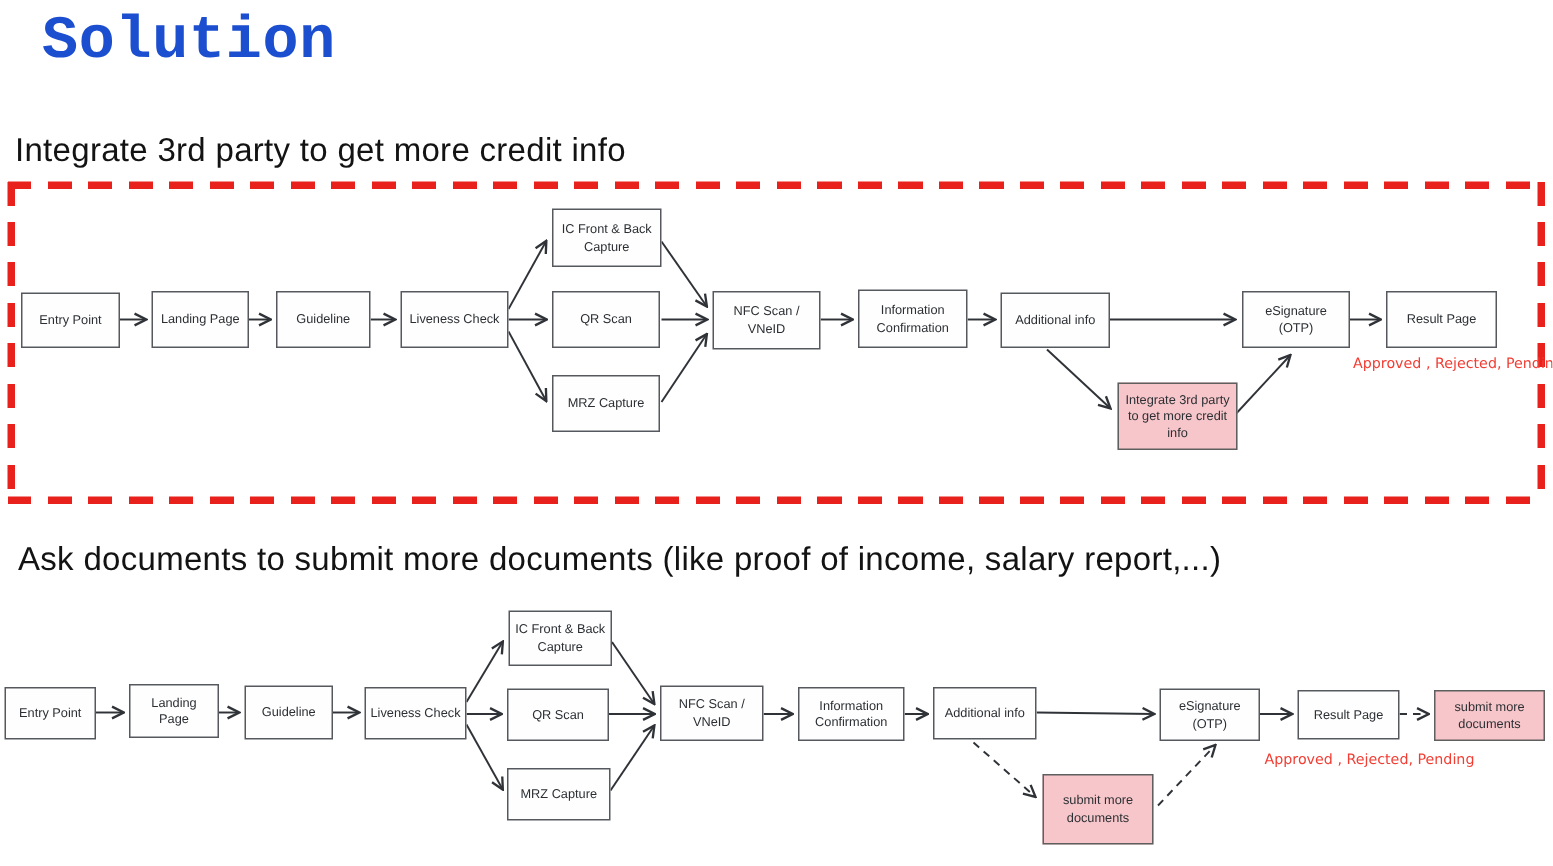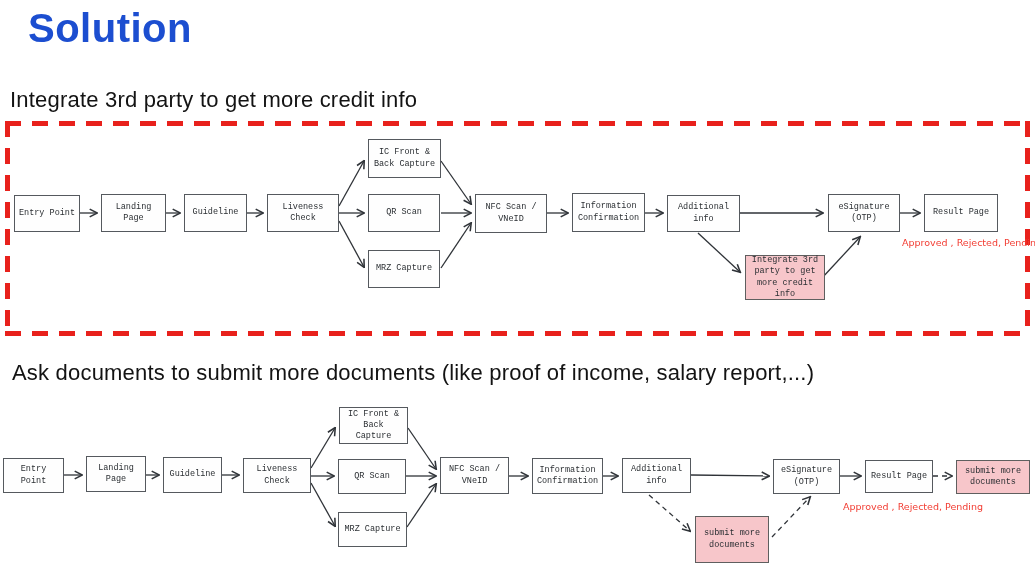--- a/index.html
+++ b/index.html
@@ -2,37 +2,37 @@
 <html><head>
 <meta charset="utf-8">
 <style>
   html,body{margin:0;padding:0;}
   body{
     width:1035px;height:577px;position:relative;background:#ffffff;
     font-family:"Liberation Sans","DejaVu Sans",sans-serif;overflow:hidden;
   }
   .slide-title{
     position:absolute;left:28px;top:6px;font-size:40px;font-weight:700;
-    color:#1c4ed0;letter-spacing:.5px;
+    color:#1c4ed0;letter-spacing:.5px;font-family:Liberation Mono, monospace;
   }
   .section-heading{
     position:absolute;color:#131313;font-size:22px;font-weight:500;
     letter-spacing:.2px;white-space:nowrap;
   }
   #heading-1{left:10px;top:87px;}
   #heading-2{left:12px;top:360px;}
   
   .dash{position:absolute;}
   .dash-h{height:5px;background:repeating-linear-gradient(90deg,#e8211c 0 16px,transparent 16px 27px);}
   .dash-v{width:5px;background:repeating-linear-gradient(180deg,#e8211c 0 16px,transparent 16px 27px);}
   
   .node{
     position:absolute;box-sizing:border-box;background:#fefefe;
     border:1.2px solid #55595e;display:flex;align-items:center;justify-content:center;
-    text-align:center;font-family:Liberation Mono, monospace;font-size:8.5px;
+    text-align:center;font-family:Liberation Sans, sans-serif;font-size:8.5px;
     line-height:1.3;color:#2b2f33;padding:1px 3px;
   }
   .node.highlight{background:#f7c6ca;border-color:#5f5f5f;}
   .status-text{
     position:absolute;color:#f23d33;font-family:"DejaVu Sans",sans-serif;
     font-size:9.5px;font-weight:500;white-space:nowrap;
   }
   svg.arrows{position:absolute;left:0;top:0;pointer-events:none;}
 </style>
 </head>

